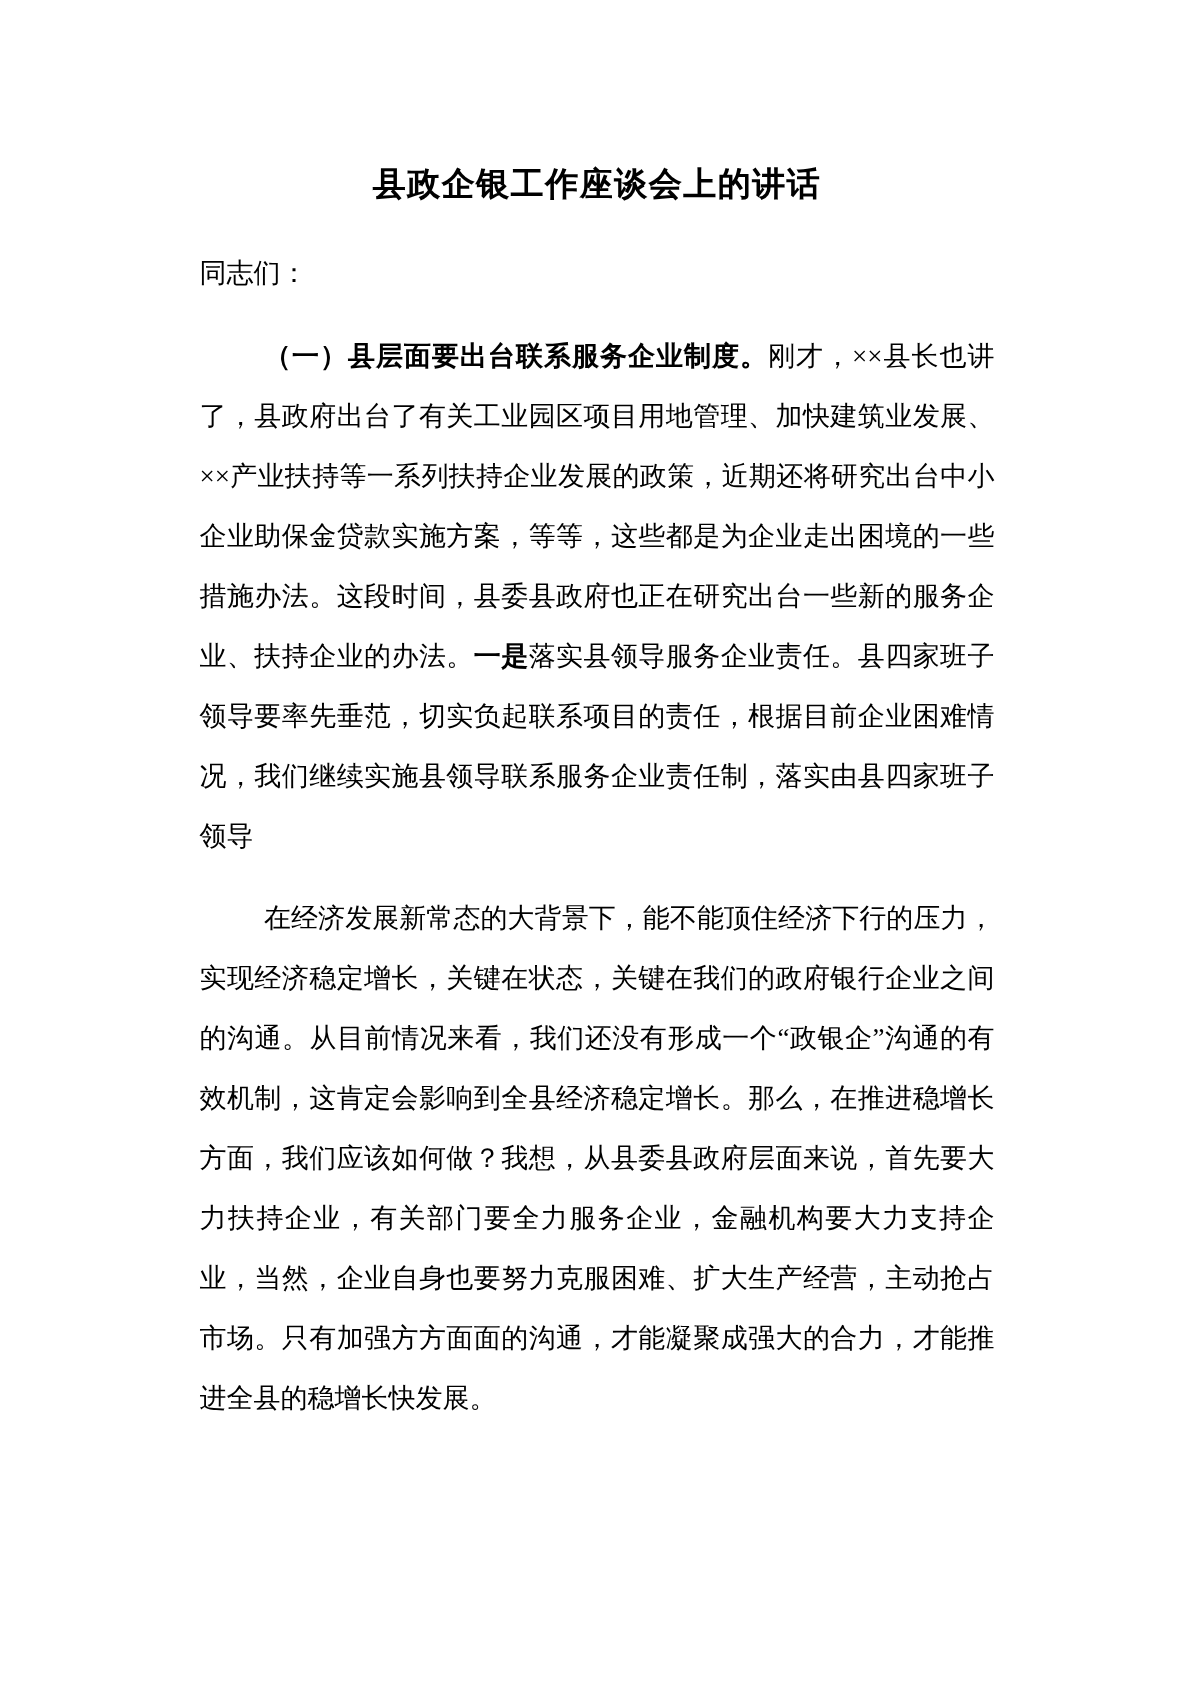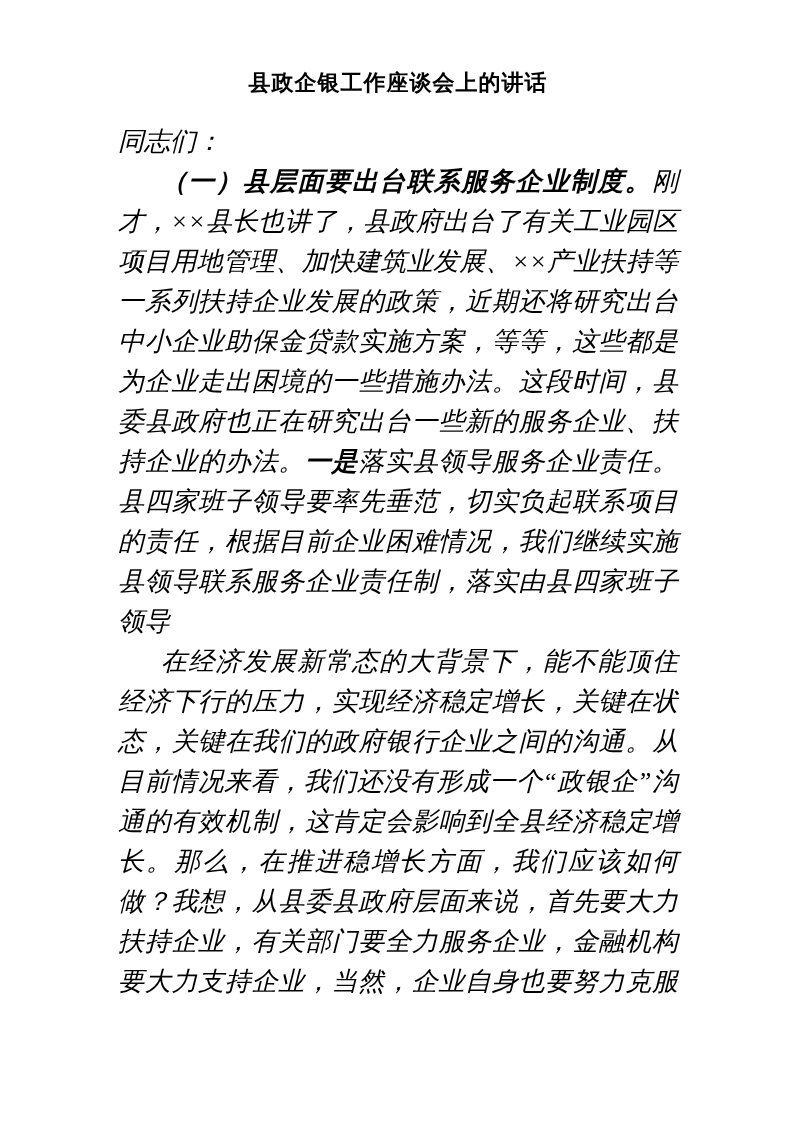--- a/index.html
+++ b/index.html
@@ -5,40 +5,39 @@
   * { box-sizing: border-box; }
   html, body { margin: 0; padding: 0; background: #ffffff; }
   .page {
     position: relative;
     width: 793px;
     height: 998px;
     margin: 0 auto;
     background: #ffffff;
     color: #000000;
     font-family: "Liberation Serif", "DejaVu Serif", serif;
-    padding: 68px 115px 0 118px;
+    padding: 108px 115px 0 118px;
     overflow: hidden;
   }
   .doc-title {
     margin: 0 0 24px 0;
     font-size: 22px;
     font-weight: bold;
     line-height: 30px;
     text-align: center;
     letter-spacing: 1px;
   }
   .doc-body p.doc-para {
-    margin: 0;
-    font-size: 26px;
+    margin: 15px;
+    font-size: 18px;
     line-height: 40px;
     text-align: justify;
     text-justify: inter-ideograph;
     word-break: break-all;
     overflow-wrap: break-word;
-    font-style: italic;
   }
   .doc-body p.doc-para.indent { text-indent: 43px; }
   .doc-body p.doc-para b { font-weight: bold; }
 </style>
 </head>
 <body>
 
 <div class="page">
   <h1 class="doc-title">县政企银工作座谈会上的讲话</h1>
   <div class="doc-body">

